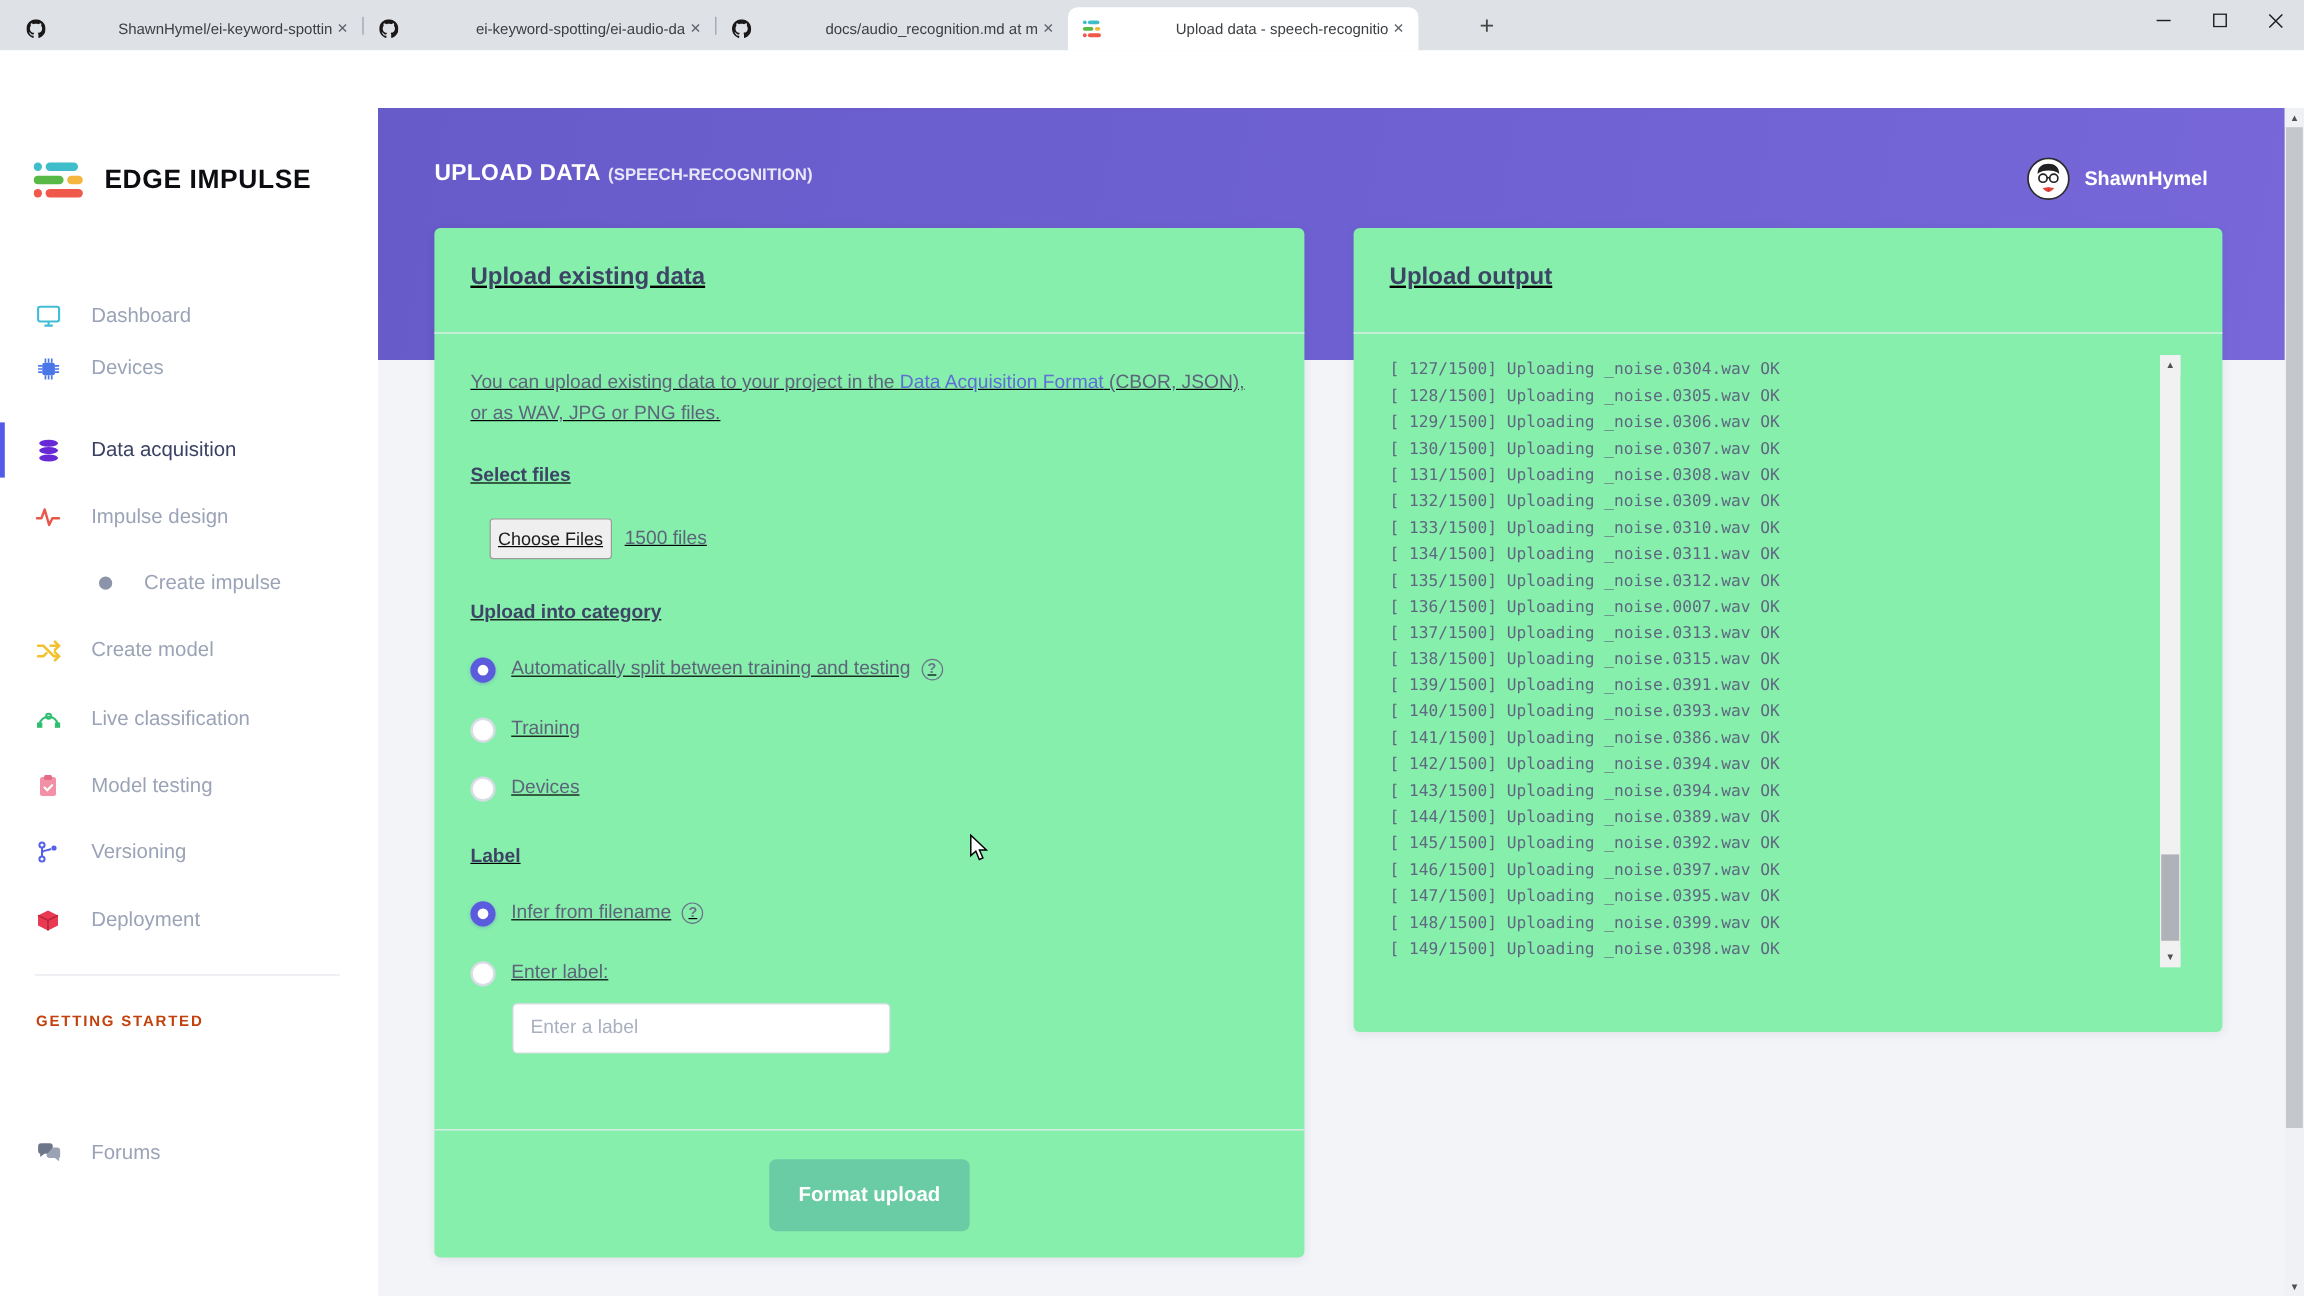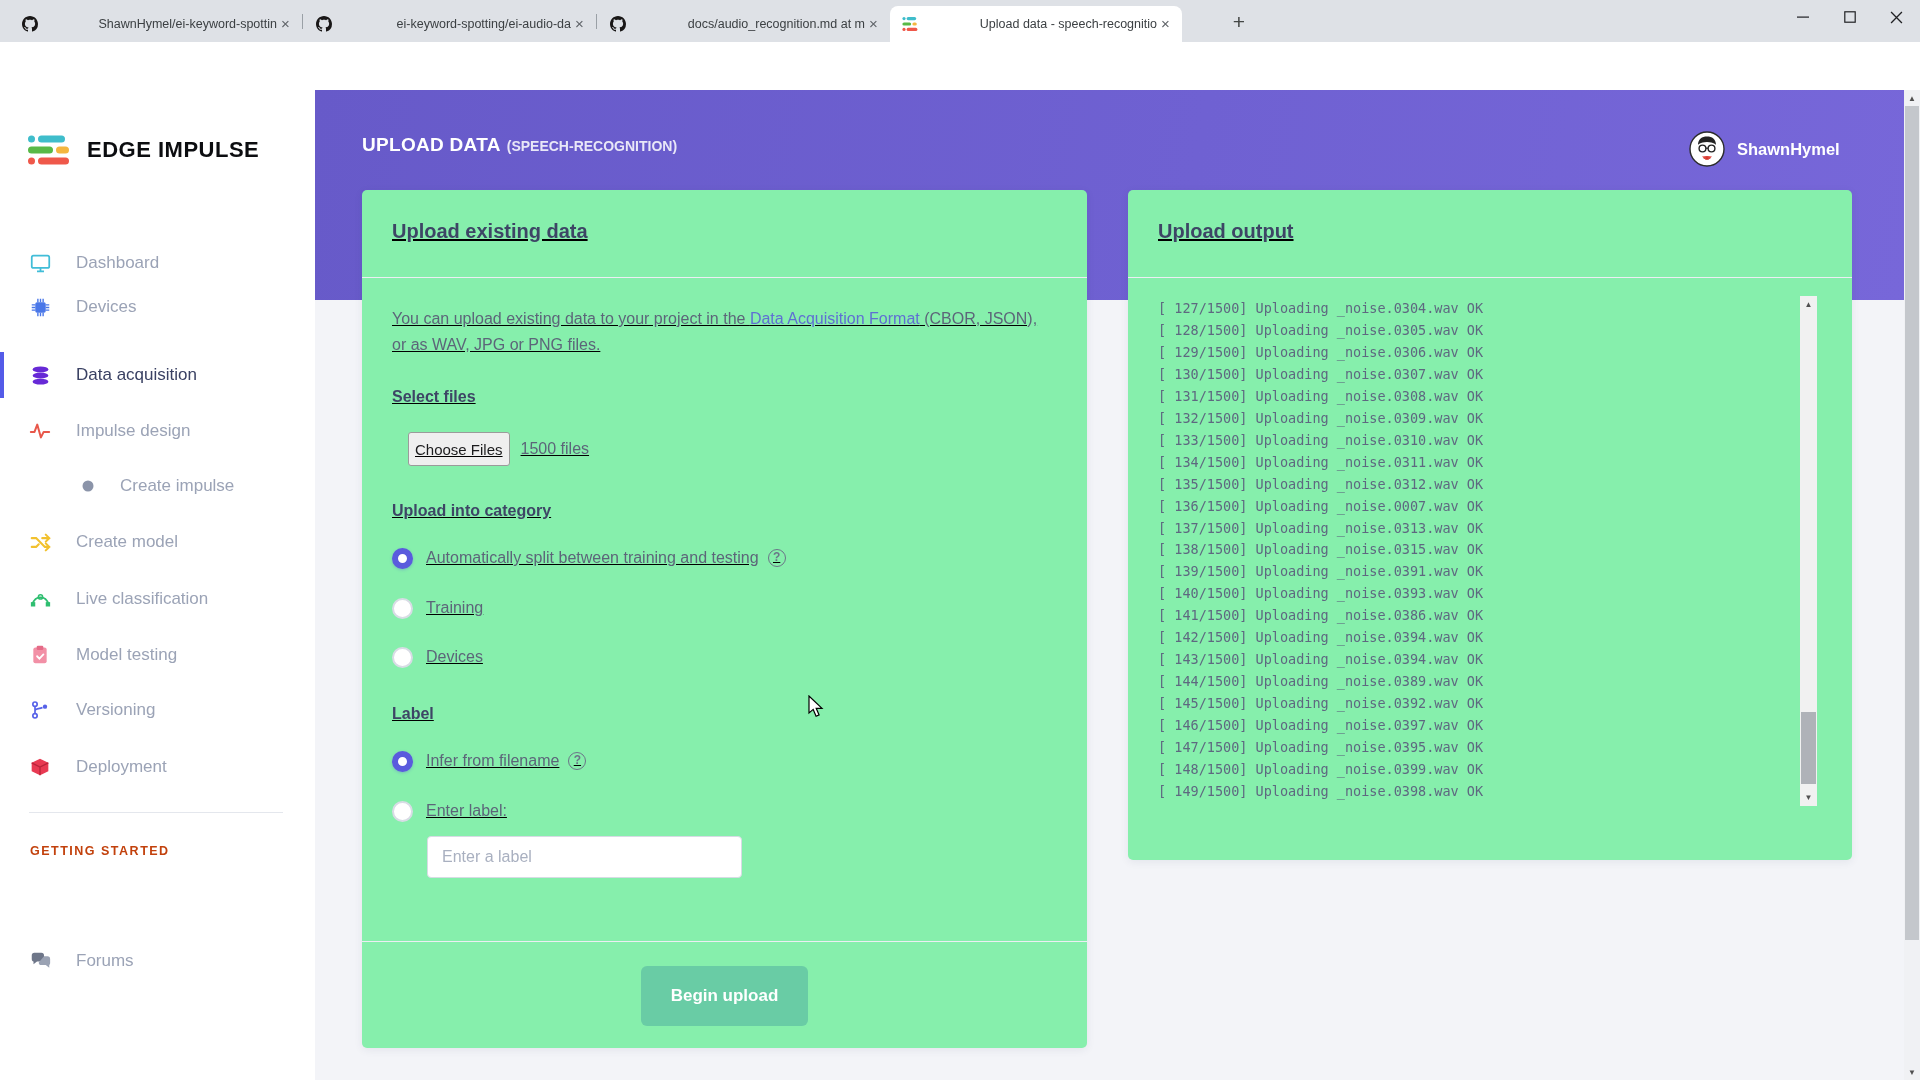--- a/index.html
+++ b/index.html
@@ -383,21 +383,21 @@
         <span class="radio-label">Infer from filename</span>
         <span class="help">?</span>
       </div>
       <div class="radio-row">
         <span class="radio"></span>
         <span class="radio-label">Enter label:</span>
       </div>
       <input class="label-input" type="text" placeholder="Enter a label" style="">
     </div>
     <div class="card-footer">
-      <button class="begin-btn">Begin upload</button>
+      <button class="begin-btn">Format upload</button>
     </div>
   </div>
 
   <div class="card" id="output-card">
     <div class="card-head">
       <div class="card-title">Upload output</div>
     </div>
     <div class="log"><div>[ 127/1500] Uploading _noise.0304.wav OK</div><div>[ 128/1500] Uploading _noise.0305.wav OK</div><div>[ 129/1500] Uploading _noise.0306.wav OK</div><div>[ 130/1500] Uploading _noise.0307.wav OK</div><div>[ 131/1500] Uploading _noise.0308.wav OK</div><div>[ 132/1500] Uploading _noise.0309.wav OK</div><div>[ 133/1500] Uploading _noise.0310.wav OK</div><div>[ 134/1500] Uploading _noise.0311.wav OK</div><div>[ 135/1500] Uploading _noise.0312.wav OK</div><div>[ 136/1500] Uploading _noise.0007.wav OK</div><div>[ 137/1500] Uploading _noise.0313.wav OK</div><div>[ 138/1500] Uploading _noise.0315.wav OK</div><div>[ 139/1500] Uploading _noise.0391.wav OK</div><div>[ 140/1500] Uploading _noise.0393.wav OK</div><div>[ 141/1500] Uploading _noise.0386.wav OK</div><div>[ 142/1500] Uploading _noise.0394.wav OK</div><div>[ 143/1500] Uploading _noise.0394.wav OK</div><div>[ 144/1500] Uploading _noise.0389.wav OK</div><div>[ 145/1500] Uploading _noise.0392.wav OK</div><div>[ 146/1500] Uploading _noise.0397.wav OK</div><div>[ 147/1500] Uploading _noise.0395.wav OK</div><div>[ 148/1500] Uploading _noise.0399.wav OK</div><div>[ 149/1500] Uploading _noise.0398.wav OK</div></div>
     <div class="log-sb">
       <div class="sb-arrow" style="top:0">▲</div>

